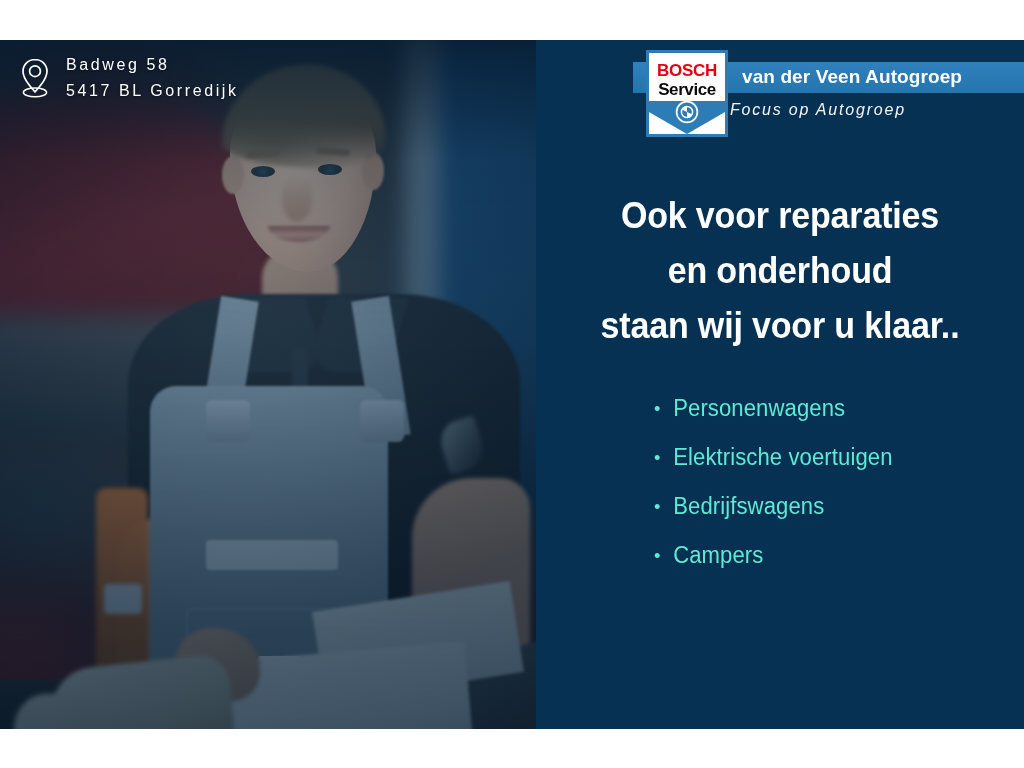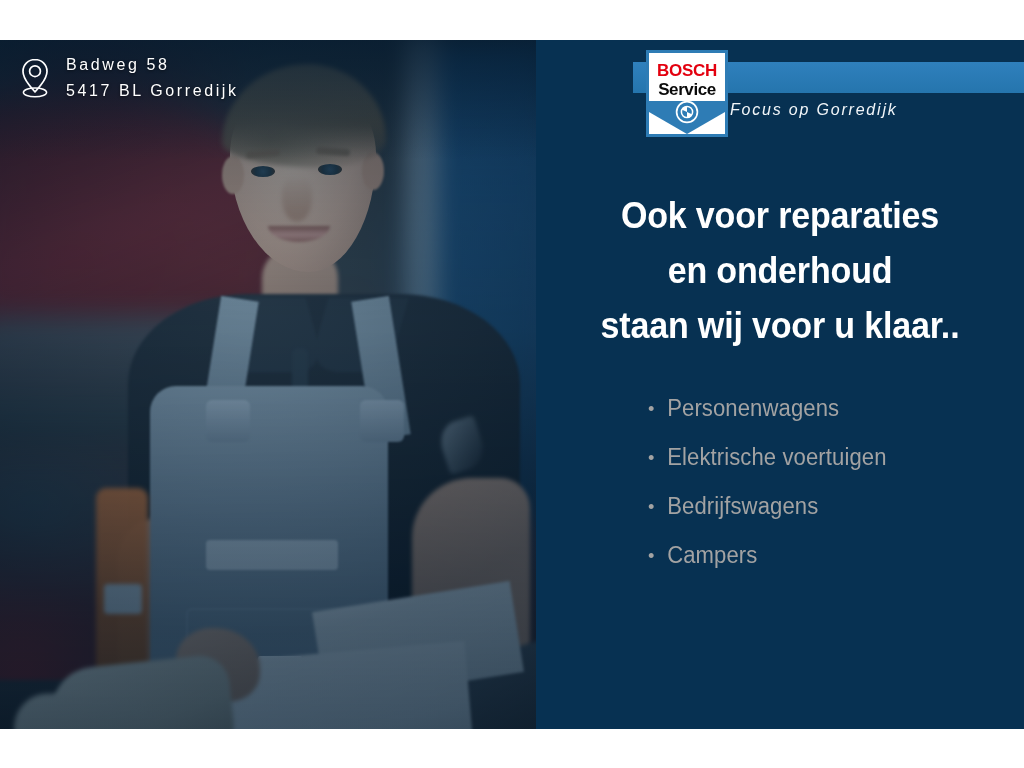--- a/index.html
+++ b/index.html
@@ -387,24 +387,24 @@
     font-weight: bold;
     font-size: 37px;
     line-height: 55px;
     letter-spacing: -.2px;
     transform: scaleX(.92);
   }
   .headline span { display: block; }
 
   .services {
     position: absolute;
-    left: 112px; top: 344px;
+    left: 118px; top: 344px;
     list-style: none;
     margin: 0; padding: 0;
-    color: #a3a3a3;
+    color: #5eead4;
   }
   .services li {
     position: relative;
     font-size: 23px;
     line-height: 49px;
     padding-left: 20px;
     letter-spacing: .1px;
     transform: scaleX(.96);
     transform-origin: left center;
     white-space: nowrap;
@@ -506,21 +506,22 @@
           <svg viewBox="0 0 24 24" width="24" height="24" aria-hidden="true">
             <circle cx="12" cy="12" r="10.4" fill="none" stroke="#ffffff" stroke-width="1.7"></circle>
             <circle cx="12" cy="12" r="5.6" fill="none" stroke="#ffffff" stroke-width="1.5"></circle>
             <path d="M6.6 9.4 A6.6 6.6 0 0 1 12 6.4 L12 12 Z" fill="#ffffff"></path>
             <path d="M17.4 14.6 A6.6 6.6 0 0 1 12 17.6 L12 12 Z" fill="#ffffff"></path>
           </svg>
         </span>
       </div>
     </div>
 
-    <div class="tagline">Focus op Gorredijk</div>
+    <div class="company-name">van der Veen Autogroep</div>
+    <div class="tagline">Focus op Autogroep</div>
 
     <div class="headline">
       <span>Ook voor reparaties</span>
       <span>en onderhoud</span>
       <span>staan wij voor u klaar..</span>
     </div>
 
     <ul class="services">
       <li>Personenwagens</li>
       <li>Elektrische voertuigen</li>

